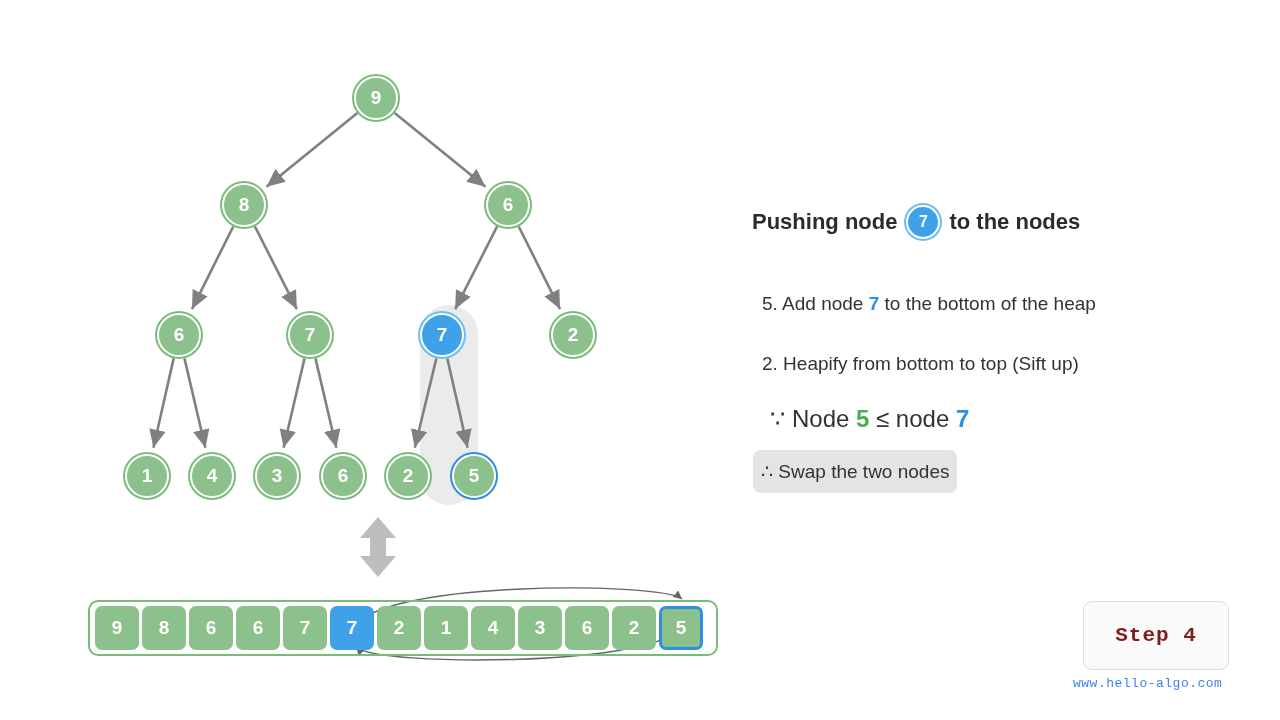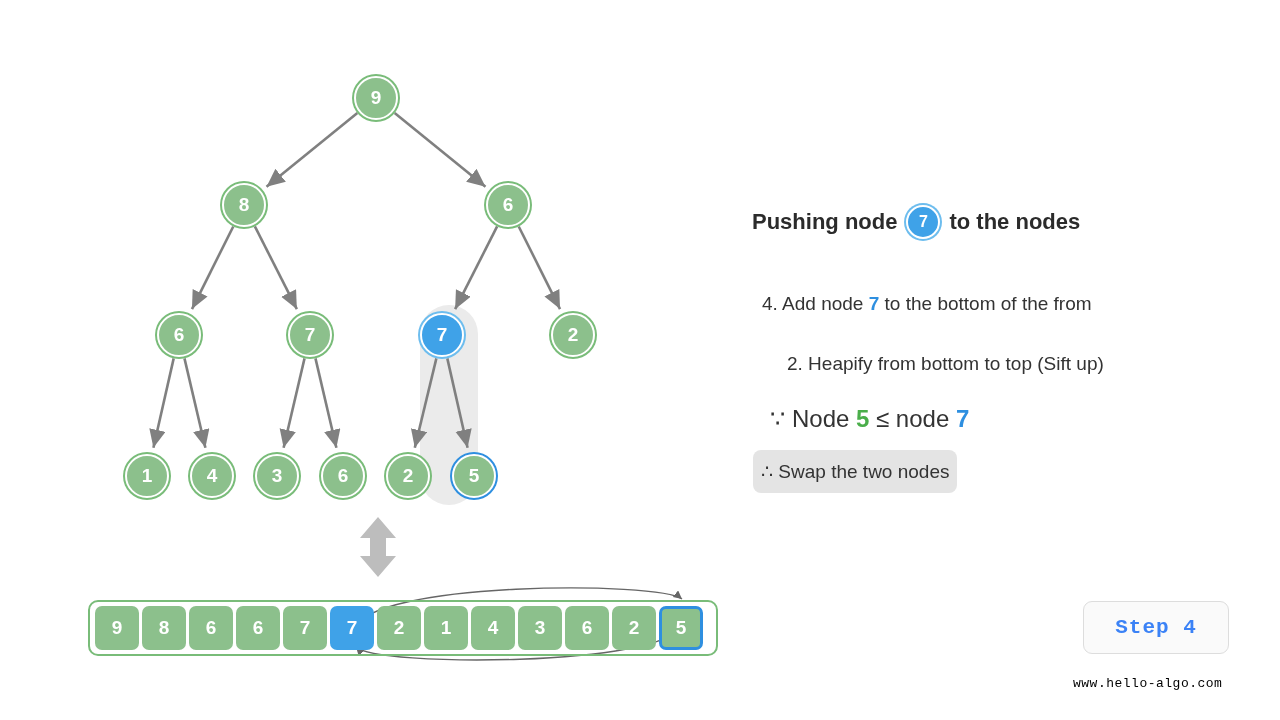--- a/index.html
+++ b/index.html
@@ -68,43 +68,43 @@
     width:34px;height:34px;border-radius:50%;
     background:#3FA2E8;box-shadow:0 0 0 2px #6DBDEE;
     border:2px solid #ffffff;box-sizing:border-box;
     color:#fff;font-size:16px;font-weight:600;
     display:flex;align-items:center;justify-content:center;
   }
   .step-line{
     font-size:19px;color:#333333;margin-top:0;white-space:nowrap;
   }
   #step1{position:absolute;left:10px;top:88px;}
-  #step2{position:absolute;left:10px;top:148px;margin-left:25px;}
+  #step2{position:absolute;left:10px;top:148px;}
   #reason{position:absolute;left:18px;top:200px;font-size:24px;color:#333;white-space:nowrap;}
   #conclusion{
     position:absolute;left:1px;top:245px;
     background:#E4E4E4;border-radius:8px;
     padding:10px 8px;font-size:19px;color:#333;white-space:nowrap;
   }
   .num-green{color:#4AAE4A;font-weight:700;}
   .num-blue{color:#2E8FE0;font-weight:700;}
 
   
   #step-box{
-    position:absolute;left:1083px;top:601px;width:146px;height:53px;
+    position:absolute;left:1083px;top:601px;width:146px;height:69px;
     border:1px solid #DDDDDD;border-radius:9px;background:#FAFAFA;
     display:flex;align-items:center;justify-content:center;
     font-family:"Liberation Mono",monospace;
-    font-size:21px;font-weight:700;color:#3b82f6;letter-spacing:1px;
+    font-size:21px;font-weight:700;color:#7f1d1d;letter-spacing:1px;
     box-sizing:border-box;
   }
   #watermark{
     position:absolute;left:1073px;top:676px;
     font-family:"Liberation Mono",monospace;
-    font-size:13px;color:#000000;letter-spacing:0.5px;
+    font-size:13px;color:#3b82f6;letter-spacing:0.5px;
   }
 </style>
 </head>
 <body>
 
 <div id="stage">
 
   <div id="swap-capsule"></div>
 
   <svg id="tree-svg" viewBox="0 0 740 520">
@@ -177,21 +177,21 @@
 
   <div id="panel">
 
     <div id="panel-title">
       <span>Pushing node</span>
       <span class="badge">7</span>
       <span>to the nodes</span>
     </div>
 
     <div id="step1" class="step-line">
-      <span>4. Add node </span><span class="num-blue">7</span><span> to the bottom of the from</span>
+      <span>5. Add node </span><span class="num-blue">7</span><span> to the bottom of the heap</span>
     </div>
 
     <div id="step2" class="step-line">2. Heapify from bottom to top (Sift up)</div>
 
     <div id="reason">
       <span>∵</span><span> Node </span><span class="num-green">5</span><span> ≤ node </span><span class="num-blue">7</span>
     </div>
 
     <div id="conclusion">
       <span>∴</span><span> Swap the two nodes</span>

